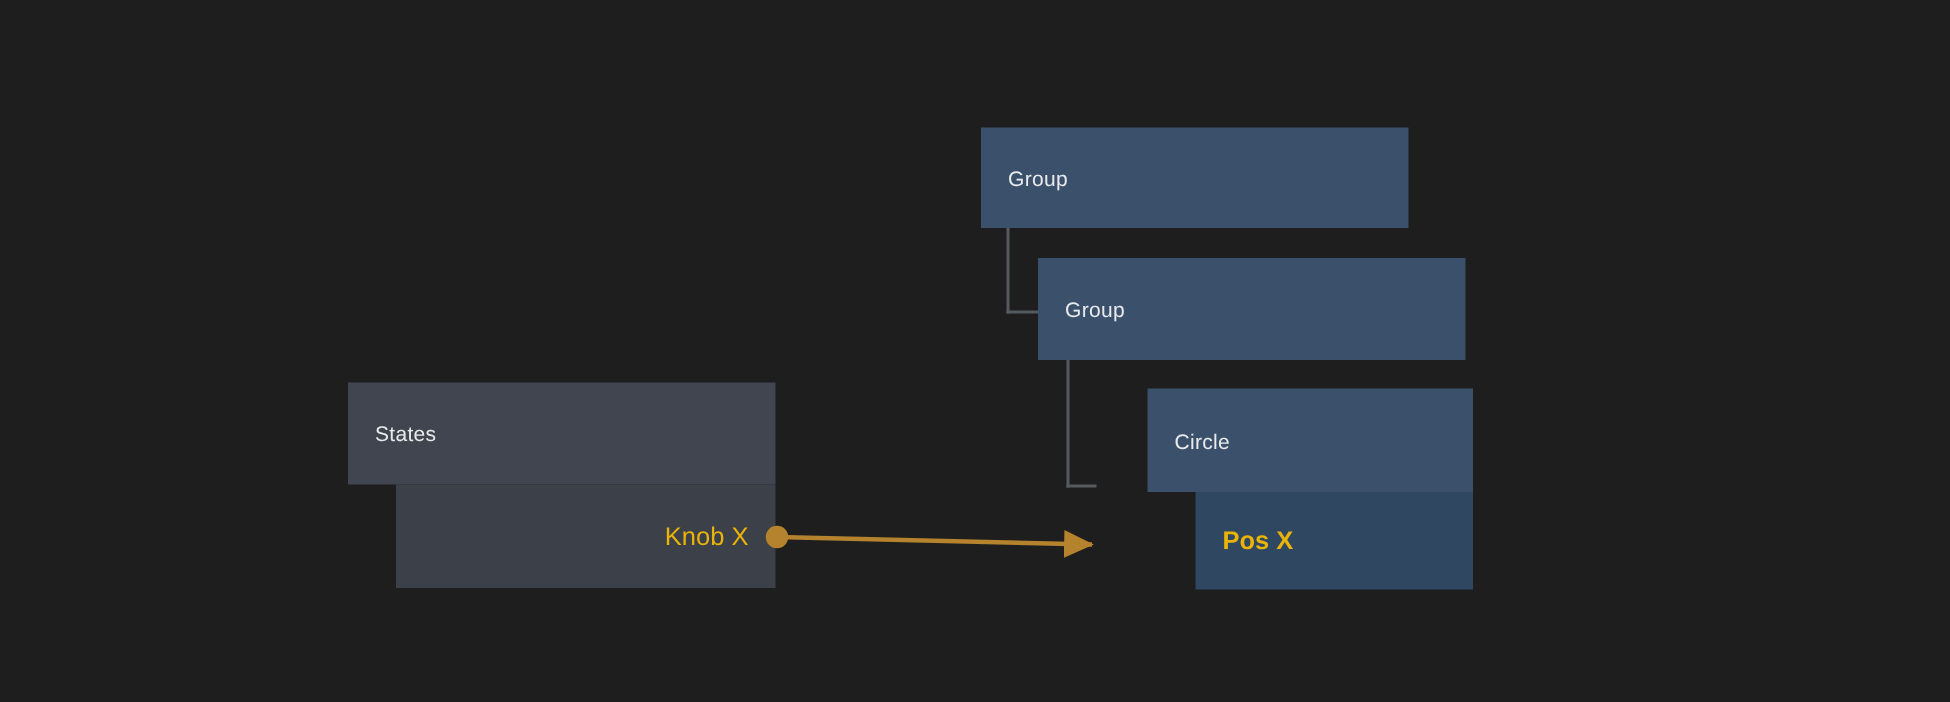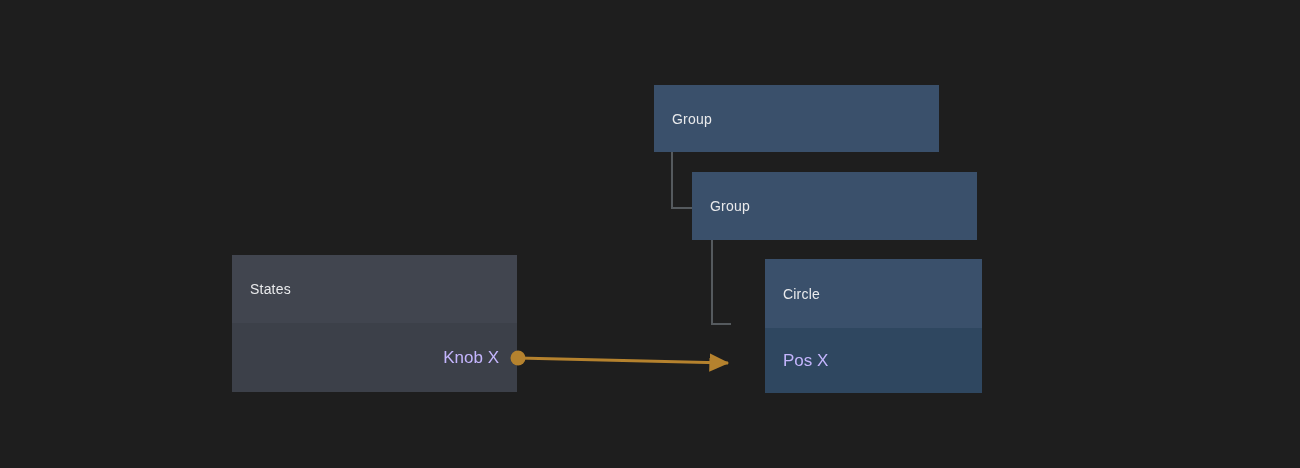--- a/index.html
+++ b/index.html
@@ -30,34 +30,36 @@
     letter-spacing: 0.2px;
     color: #e9eaec;
   }
   .node-body {
     flex: 1;
     box-sizing: border-box;
     display: flex;
     align-items: center;
     padding: 0 18px;
     font-size: 17px;
-    color: #c4b5fd;
+    color: #eab308;
+    margin-left: 32px;
   }
   
   .node-blue .node-header { background: #3a506b; }
   .node-blue .node-body   { background: #2f4760; }
   
   .node-gray .node-header { background: #41454f; }
   .node-gray .node-body   { background: #3c4049; }
 
   .port-row-out {
     justify-content: flex-end;
   }
   .port-row-in {
     justify-content: flex-start;
+    font-weight: bold;
   }
 
   
   .elbow {
     position: absolute;
   }
   .elbow .v {
     position: absolute;
     left: 0;
     top: 0;

